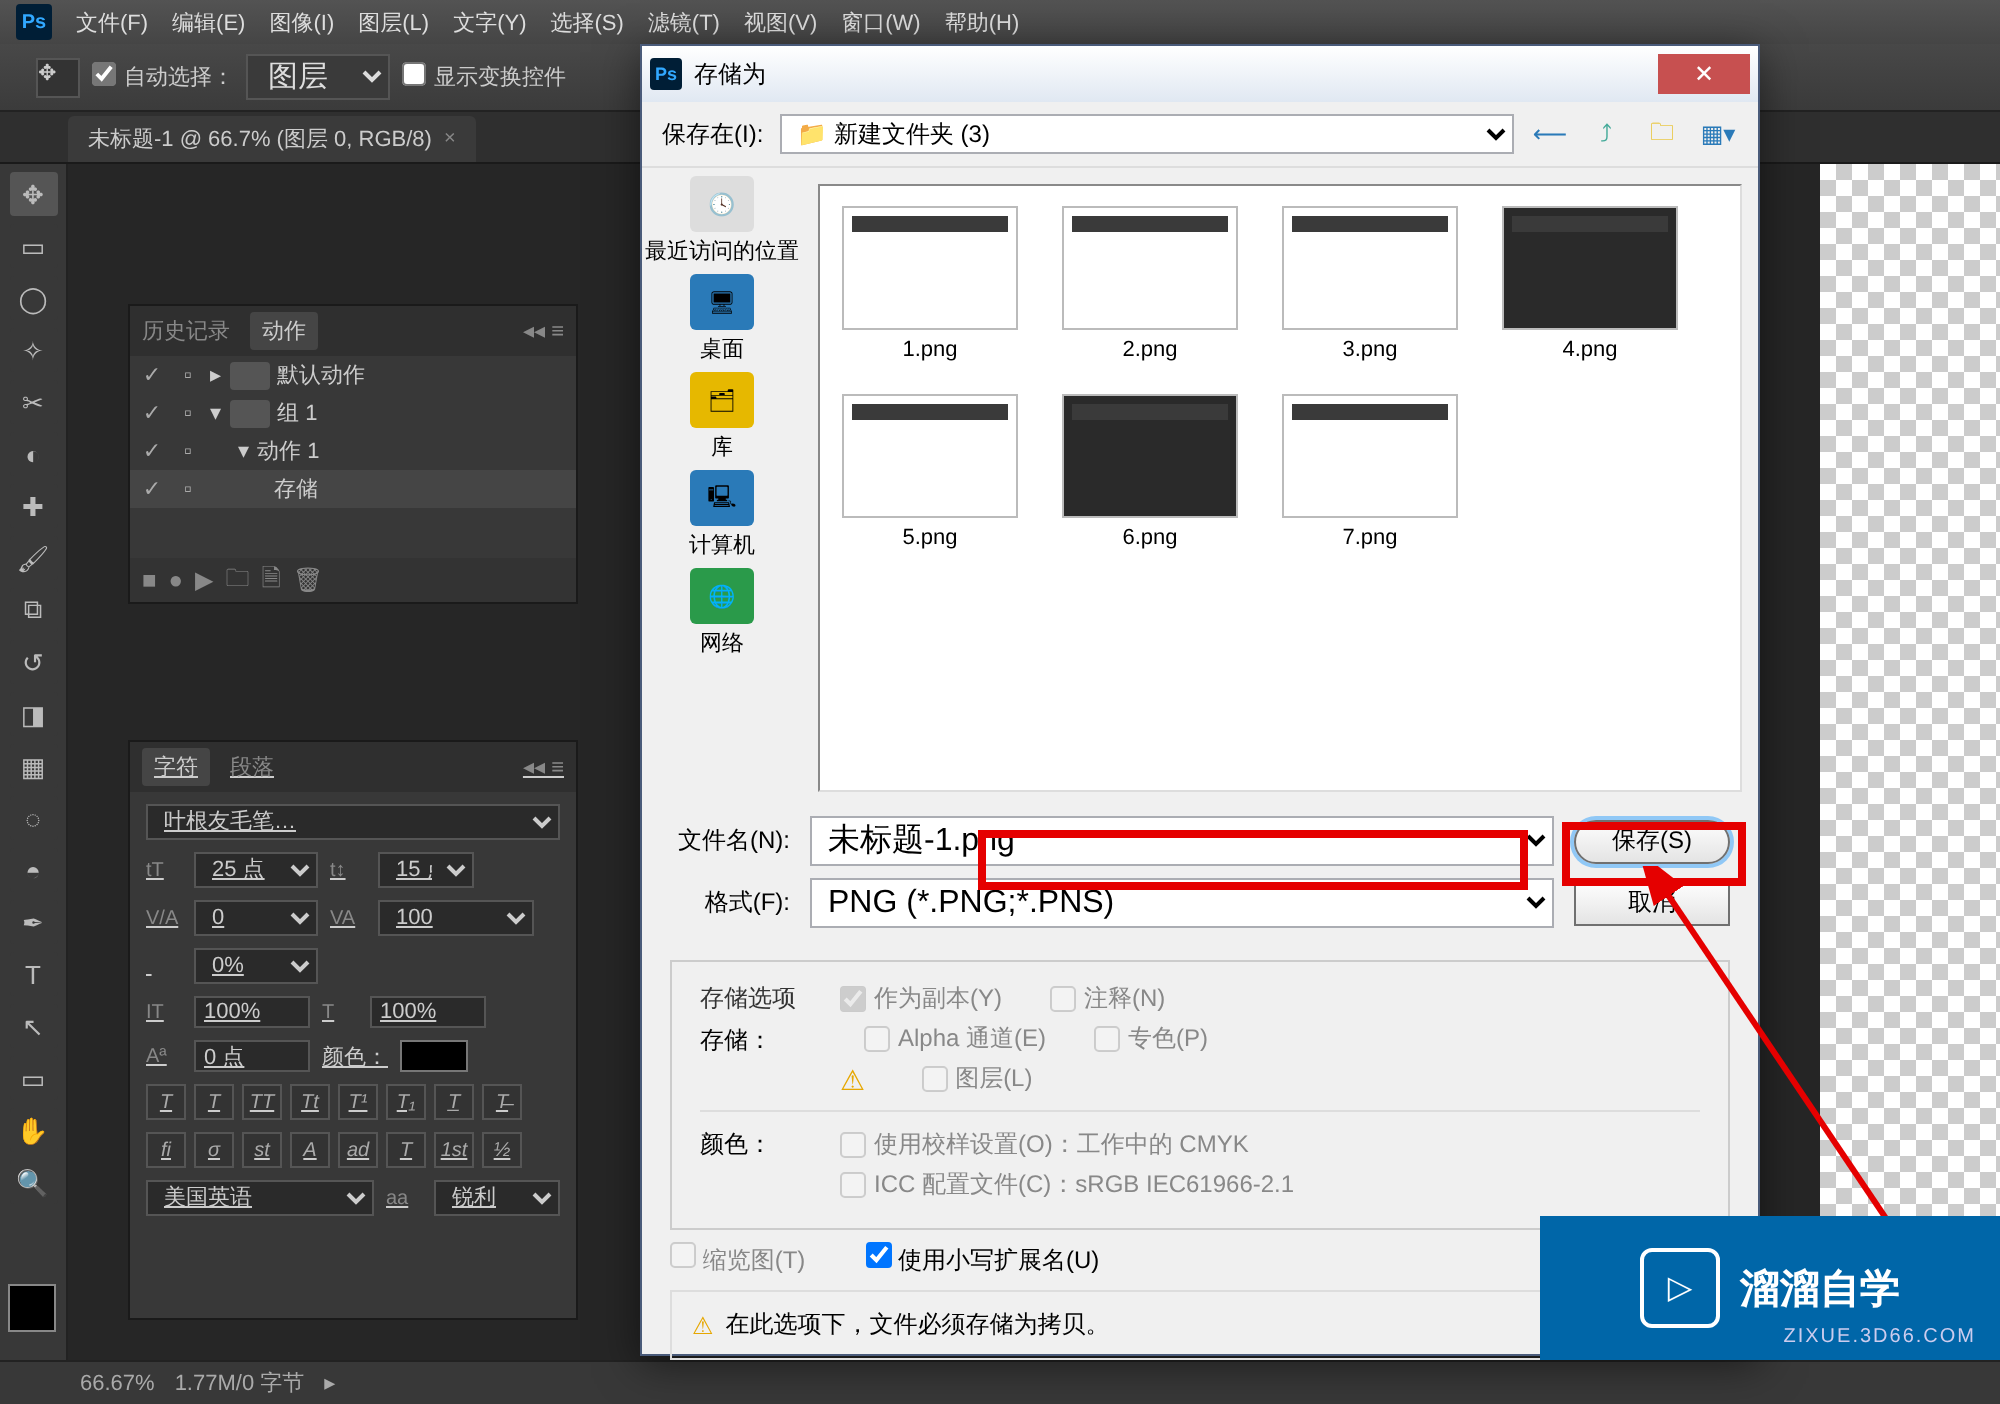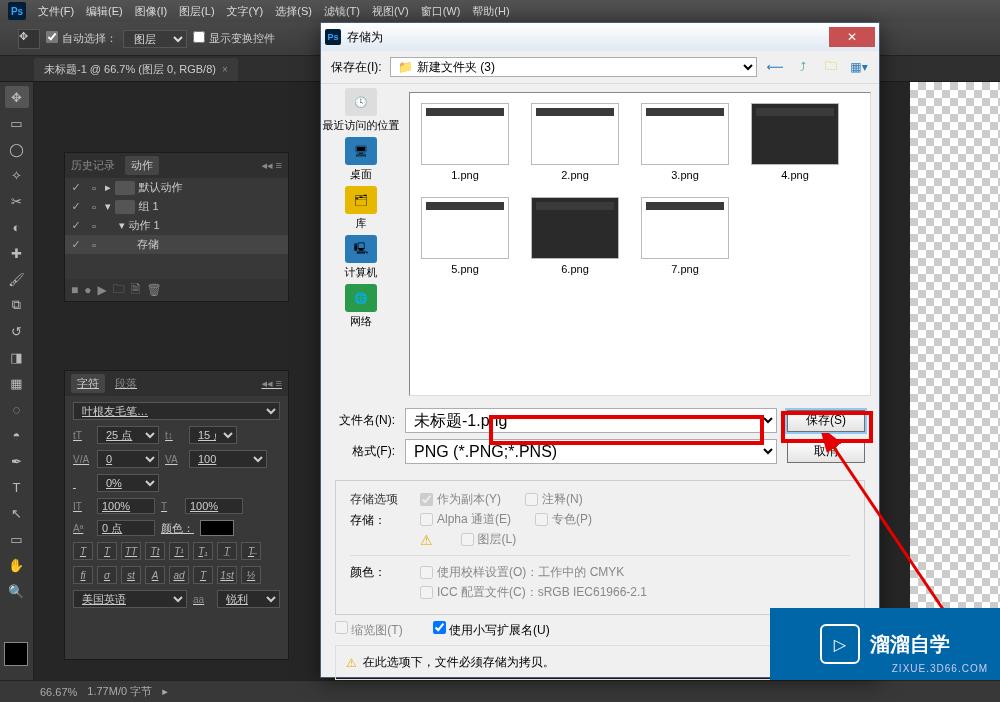--- a/index.html
+++ b/index.html
@@ -6,21 +6,21 @@
 body { background: #2a2a2a; width: 1000px; height: 702px; overflow: hidden; position: relative; }
 
 
 .menubar { background: linear-gradient(#535353,#454545); height: 22px; display: flex; align-items: center; padding-left: 8px; font-size: 11px; color: #ddd; gap: 12px; }
 .menubar .ps { width: 18px; height: 18px; background: #001e36; color: #31a8ff; display: flex; align-items: center; justify-content: center; font-weight: bold; font-size: 10px; border-radius: 2px; }
 .menubar span { cursor: default; }
 
 
 .optionsbar { background: linear-gradient(#484848,#3b3b3b); height: 34px; display: flex; align-items: center; padding-left: 18px; font-size: 11px; color: #ccc; gap: 6px; border-bottom: 1px solid #222; }
 .optionsbar .tool-ico { width: 22px; height: 20px; background: #333; border: 1px solid #555; }
-.optionsbar select { background: #3a3a3a; color: #ddd; border: 1px solid #555; font-size: 11px; padding: 1px 14px 1px 6px; }
+.optionsbar select { background: #3a3a3a; color: #ddd; border: 1px solid #555; font-size: 15px; padding: 1px 14px 1px 6px; }
 .optionsbar label { display: flex; align-items: flex-start; gap: 4px; }
 .optionsbar input[type=checkbox] { accent-color: #777; width: 12px; height: 12px; }
 
 
 .tabbar { background: #2f2f2f; height: 26px; display: flex; align-items: flex-end; padding-left: 34px; border-bottom: 1px solid #1a1a1a; }
 .tabbar .tab { background: #3a3a3a; color: #ccc; font-size: 11px; padding: 4px 10px; border-top-left-radius: 3px; border-top-right-radius: 3px; display: flex; align-items: center; gap: 6px; }
 .tabbar .tab .x { font-size: 10px; color: #888; }
 
 
 .main { position: absolute; top: 82px; bottom: 22px; left: 0; right: 0; display: flex; }
@@ -76,21 +76,21 @@
 .dialog .files .fitem .thumb { width: 88px; height: 62px; background: #2a2a2a; border: 1px solid #bbb; position: relative; }
 .dialog .files .fitem .thumb.light { background: #fff; }
 .dialog .files .fitem .thumb::before { content:''; position:absolute; top:4px; left:4px; right:4px; height:8px; background:#3a3a3a; }
 .dialog .files .fitem span { font-size: 11px; }
 .dialog .form-rows { padding: 4px 14px; }
 .dialog .form-rows .frow { display: flex; align-items: center; gap: 10px; margin-bottom: 6px; }
 .dialog .form-rows .frow label { width: 60px; text-align: right; }
 .dialog .form-rows select, .dialog .form-rows input.inp { flex: 1; border: 1px solid #abadb3; padding: 2px 4px; font-size: 16px; background: #fff; }
 .dialog .btns { display: flex; flex-direction: column; gap: 4px; }
 .dialog .btns button { width: 78px; height: 22px; background: linear-gradient(#fdfdfd,#e4e4e4); border: 1px solid #707070; font-size: 12px; cursor: pointer; }
-.dialog .btns button.primary { box-shadow: 0 0 0 2px #90c8f6; }
+.dialog .btns button.primary { box-shadow: 0 0 0 2px #90c8f6; border-radius: 11px; }
 .dialog .opts { margin: 6px 14px; border: 1px solid #ccc; padding: 10px 14px; font-size: 12px; }
 .dialog .opts .ohdr { color: #333; margin-bottom: 4px; }
 .dialog .opts .orow { display: flex; align-items: center; gap: 24px; margin-bottom: 3px; margin-left: 70px; }
 .dialog .opts .orow label { display: flex; align-items: center; gap: 4px; color: #888; }
 .dialog .opts .warn-ico { color: #e6a700; font-size: 14px; margin-right: 4px; }
 .dialog .sep { height: 1px; background: #ddd; margin: 4px 0 8px; }
 .dialog .bottom-row { margin: 6px 14px; display: flex; gap: 30px; align-items: center; }
 .dialog .alert-box { margin: 6px 14px 10px; border: 1px solid #ddd; padding: 8px 10px; display: flex; align-items: center; gap: 6px; }
 
 
@@ -380,21 +380,21 @@
         <div class="orow" style="margin-left:0">
           <label>
               <input type="checkbox" checked="" disabled="" style=""> 
               <span>作为副本(Y)</span>
             </label>
           <label>
               <input type="checkbox" disabled="" style=""> 
               <span>注释(N)</span>
             </label>
         </div>
-        <div class="orow" style="margin-left:0">
+        <div class="orow" style="margin-left:12px">
           <label>
               <input type="checkbox" disabled="" style=""> 
               <span>Alpha 通道(E)</span>
             </label>
           <label>
               <input type="checkbox" disabled="" style=""> 
               <span>专色(P)</span>
             </label>
         </div>
         <div class="orow" style="margin-left:0">

